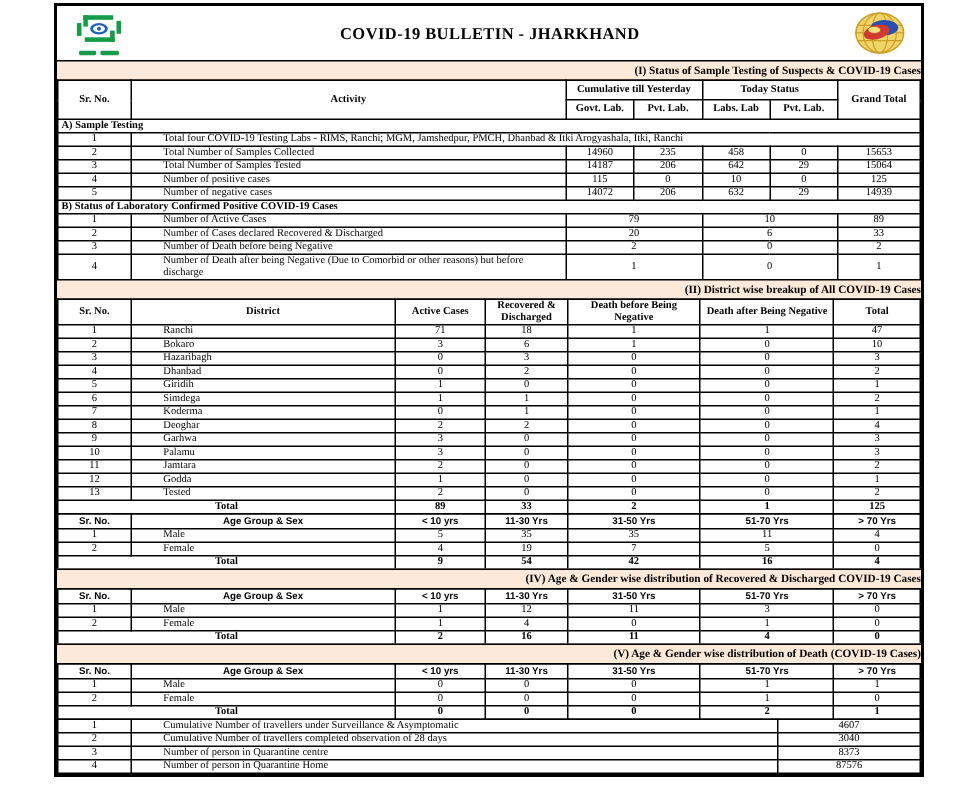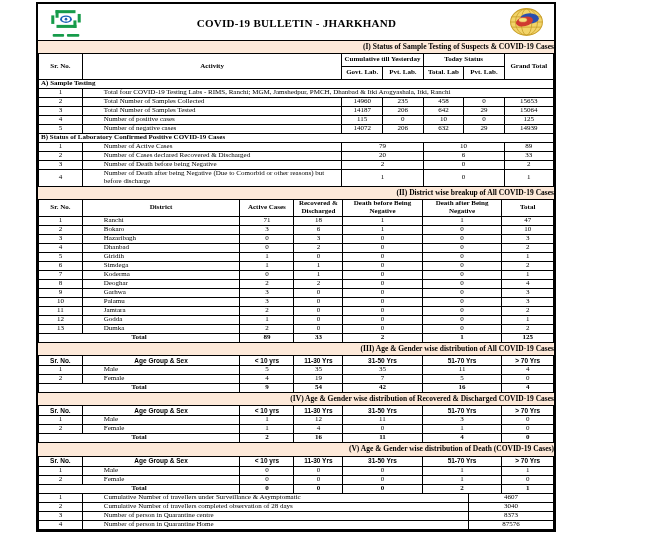--- a/index.html
+++ b/index.html
@@ -3,21 +3,21 @@
 <meta charset="utf-8">
 <style>
   * { box-sizing: border-box; }
   html, body { margin:0; padding:0; }
   body {
     width:650px; height:540px; overflow:hidden;
     background:#ffffff; color:#000;
     font-family:"Liberation Serif", serif;
   }
   .doc {
-    position:absolute; left:36px; top:2px; width:520px;
+    position:absolute; left:36px; top:2px; width:580px;
     border:2px solid #000; background:#fff;
   }
   .masthead { display:flex; align-items:center; height:37px; padding:0 9px; }
   .masthead .titles { flex:1; text-align:center; }
   .m-title { font-size:11px; font-weight:bold; letter-spacing:.3px; }
   .m-sub   { font-size:9.5px; font-weight:bold; margin-top:5px; }
   .logo { flex:0 0 auto; }
 
   .bar {
     background:#fde9d9;
@@ -97,21 +97,21 @@
       <tr>
         <th rowspan="2">Sr. No.</th>
         <th rowspan="2">Activity</th>
         <th colspan="2">Cumulative till Yesterday</th>
         <th colspan="2">Today Status</th>
         <th rowspan="2">Grand Total</th>
       </tr>
       <tr>
         <th>Govt. Lab.</th>
         <th>Pvt. Lab.</th>
-        <th>Total. Lab</th>
+        <th>Labs. Lab</th>
         <th>Pvt. Lab.</th>
       </tr>
     </thead>
     <tbody>
       <tr class="subhead">
         <td colspan="7">A) Sample Testing</td>
       </tr>
       <tr>
         <td>1</td>
         <td colspan="6" class="left">Total four COVID-19 Testing Labs - RIMS, Ranchi; MGM, Jamshedpur, PMCH, Dhanbad &amp; Itki Arogyashala, Itki, Ranchi</td>
@@ -319,41 +319,40 @@
           <td>12</td>
           <td class="left">Godda</td>
           <td>1</td>
           <td>0</td>
           <td>0</td>
           <td>0</td>
           <td class="b">1</td>
         </tr>
         <tr>
           <td>13</td>
-          <td class="left">Dumka</td>
+          <td class="left">Tested</td>
           <td>2</td>
           <td>0</td>
           <td>0</td>
           <td>0</td>
           <td class="b">2</td>
         </tr>
       </tbody>
     <tbody>
       <tr class="totalrow">
         <td colspan="2">Total</td>
         <td>89</td>
         <td>33</td>
         <td>2</td>
         <td>1</td>
         <td>125</td>
       </tr>
     </tbody>
   </table>
 
-  <div class="bar">(III)  Age &amp; Gender wise distribution of All COVID-19 Cases</div>
   <table>
     <colgroup>
       <col style="width:8.5%">
         <col style="width:30.6%">
       <col style="width:10.5%">
         <col style="width:9.5%">
       <col style="width:15.4%">
         <col style="width:15.5%">
       <col style="width:10%">
     </colgroup>

